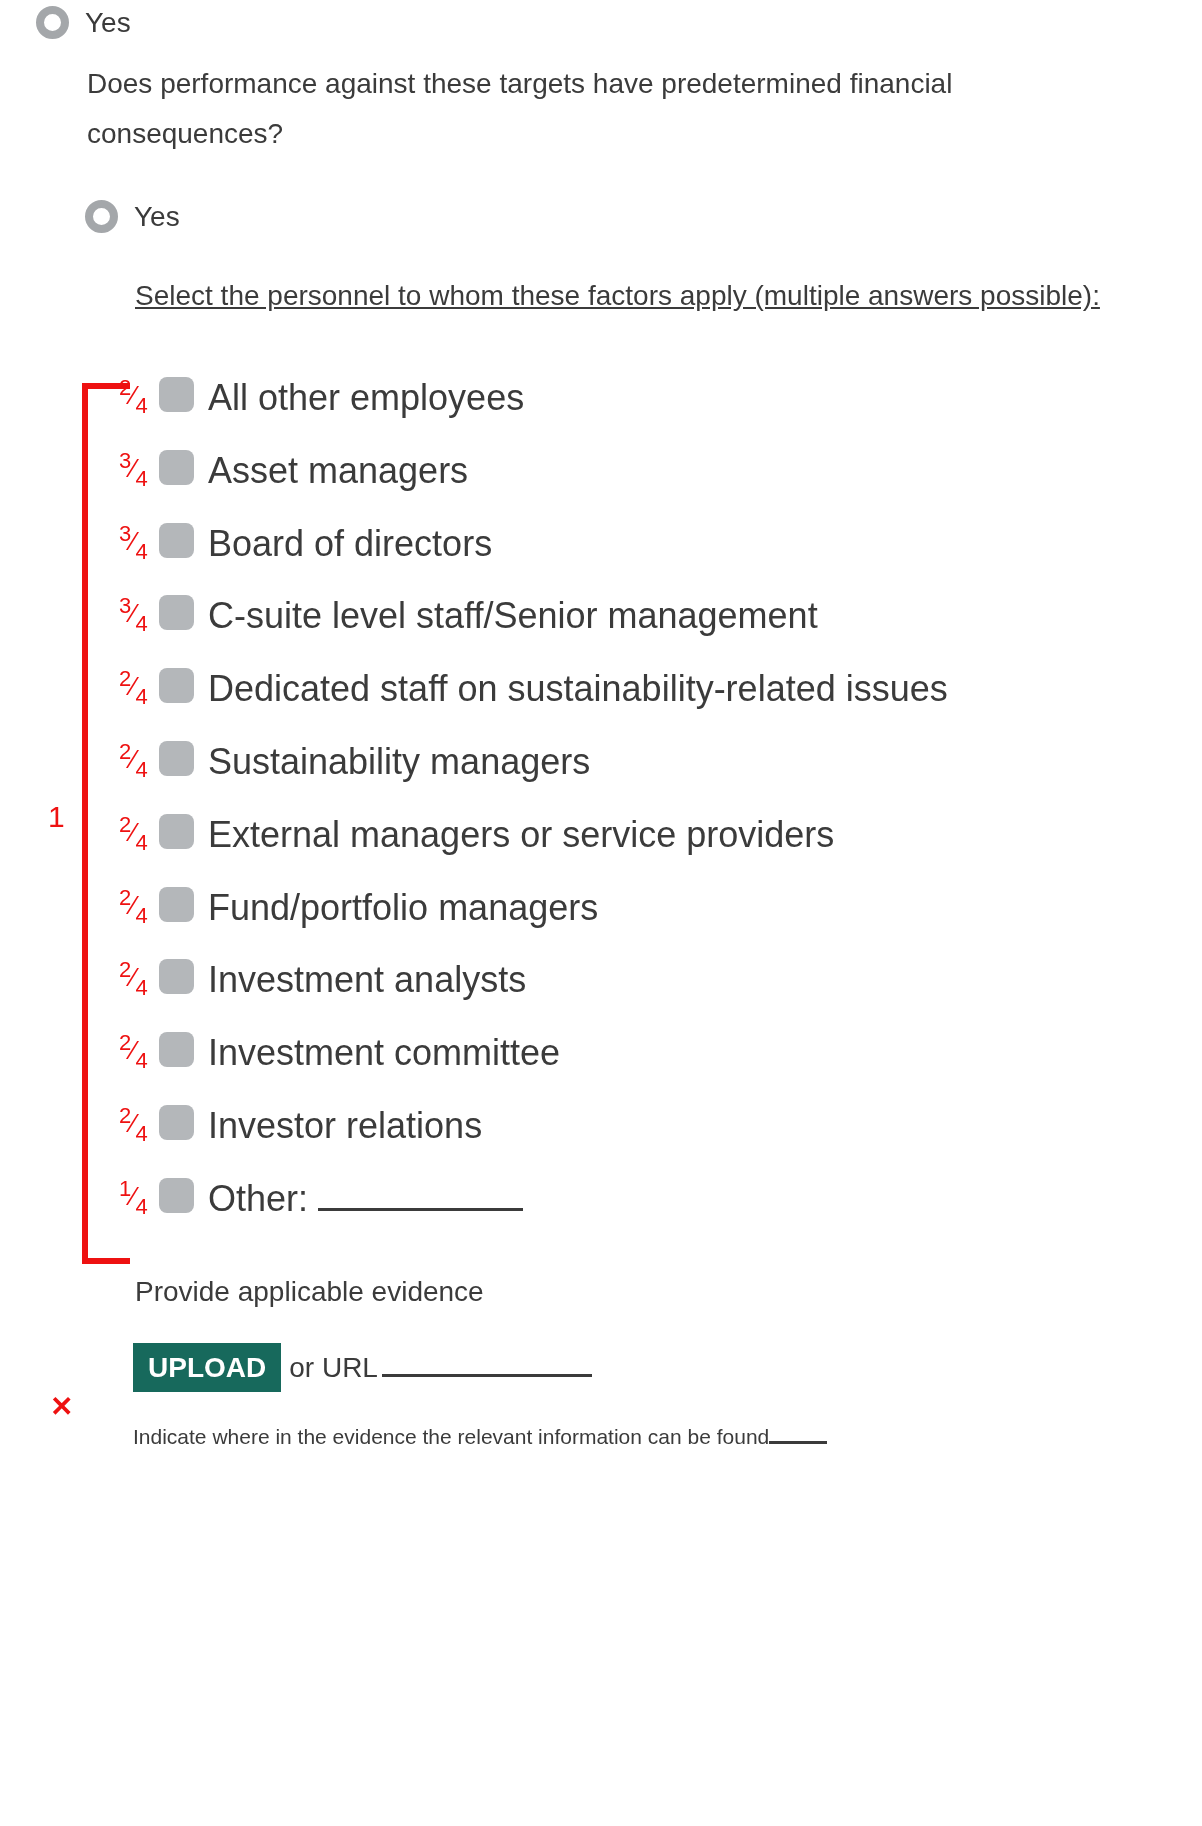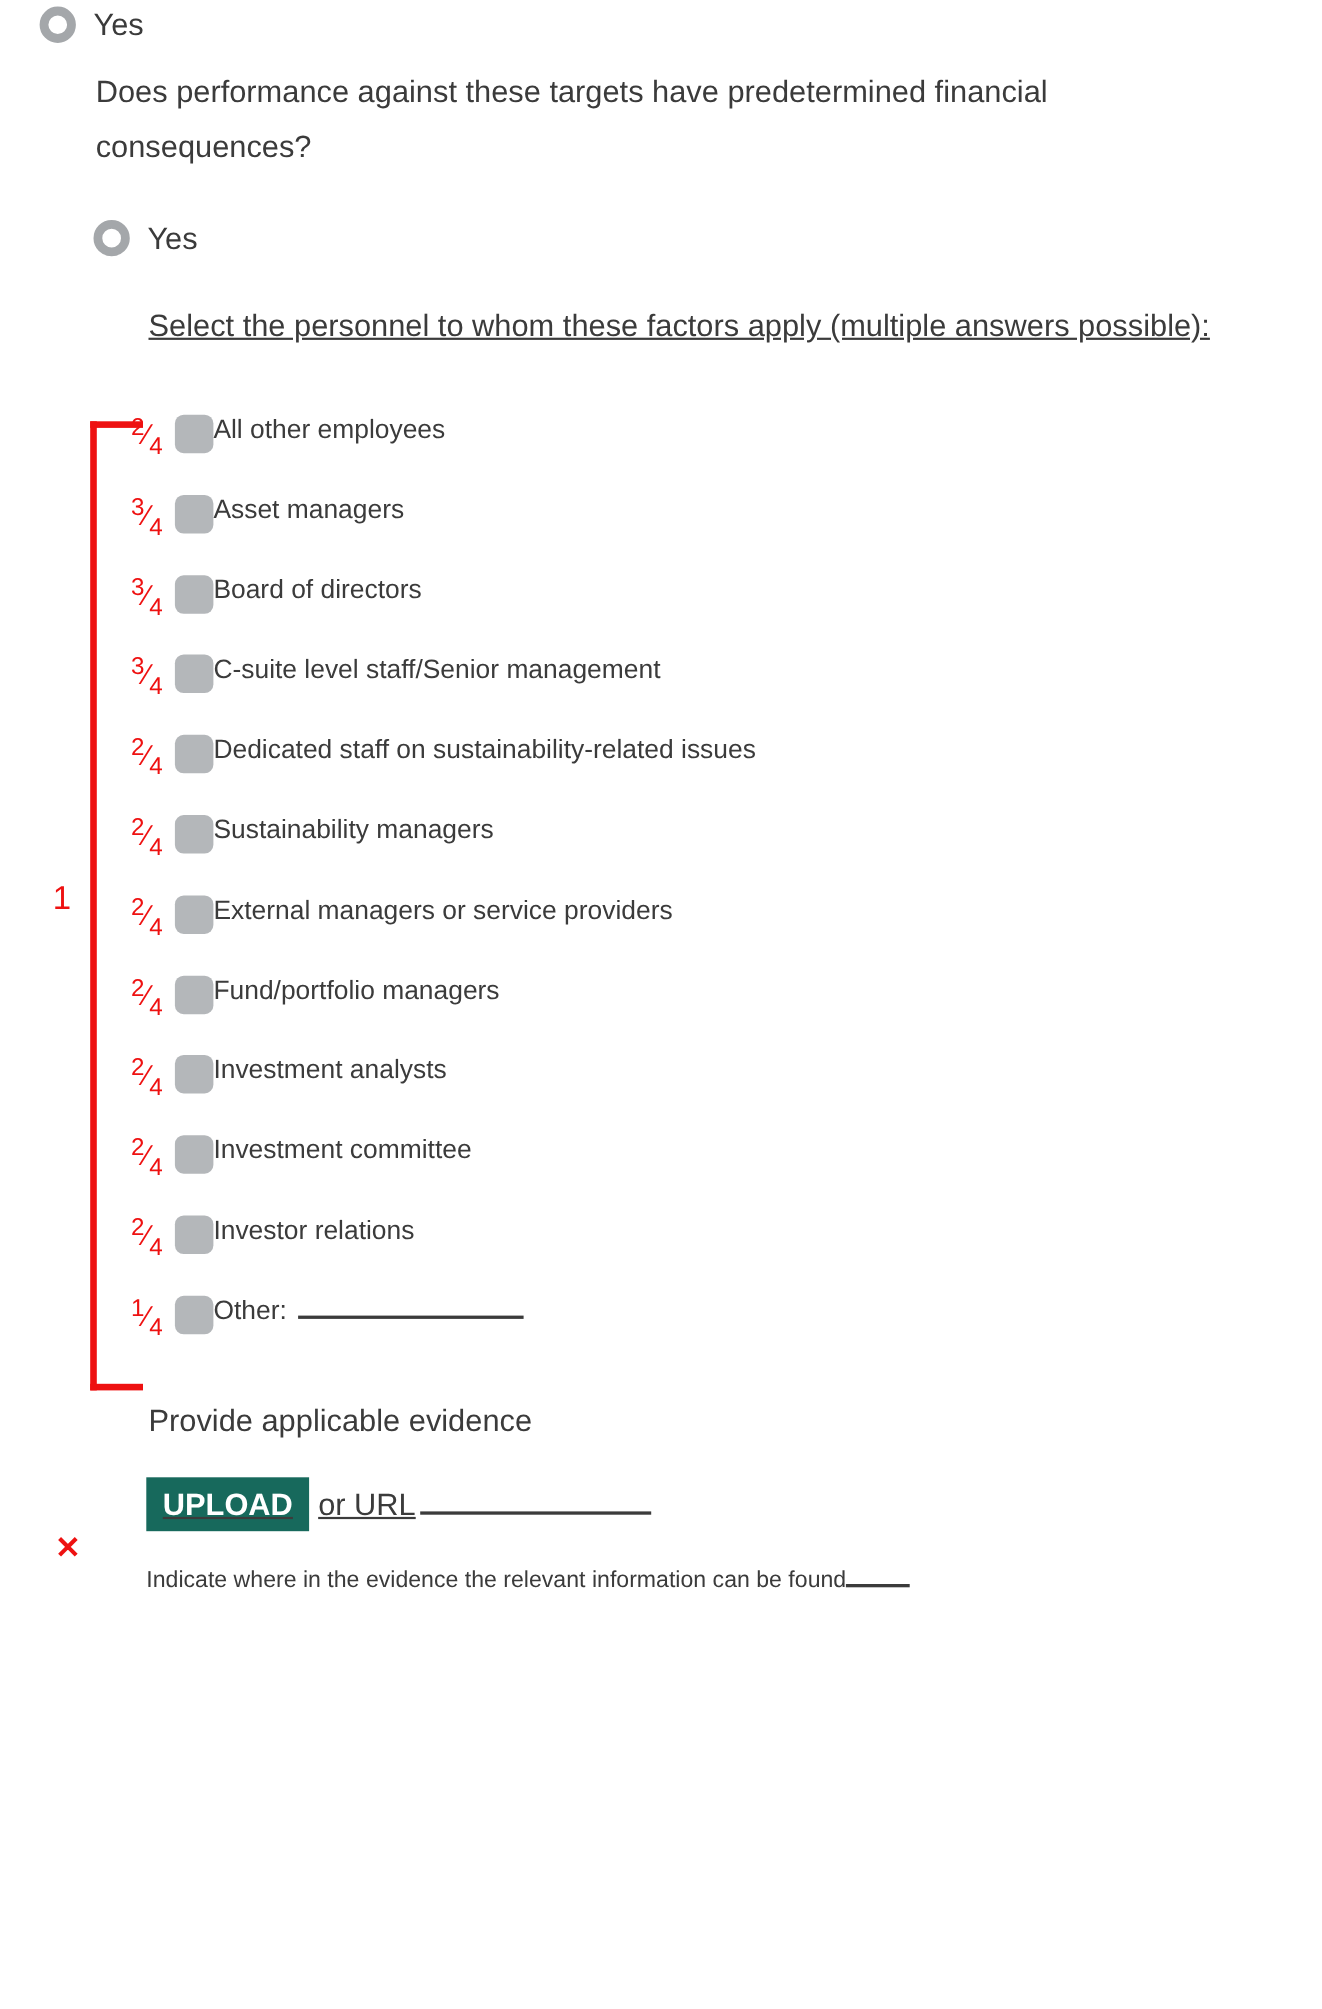--- a/index.html
+++ b/index.html
@@ -23,32 +23,32 @@
   .radio-label{font-size:28px;line-height:33px;}
 
   
   .check-list{position:absolute;left:0;top:377px;width:1202px;}
   .check-row{height:72.8px;display:flex;padding-left:119px;}
   .frac{width:40px;flex:0 0 auto;color:var(--red);font-size:22px;line-height:1;white-space:nowrap;}
   .frac .n{vertical-align:10px;}
   .frac .d{vertical-align:-8px;}
   .frac .slash{font-size:26px;vertical-align:1px;}
   .checkbox{width:35px;height:35px;border-radius:8px;background:var(--ctl-gray);flex:0 0 auto;}
-  .row-text{font-size:24px;}
+  .row-text{margin-left:14px;font-size:36px;}
 
   .fill-line{display:inline-block;height:2px;border-bottom:3px solid var(--ink);}
 
   
   .bracket{position:absolute;left:82px;top:383px;width:48px;height:881px;
            border-left:6px solid var(--red);border-top:6px solid var(--red);border-bottom:6px solid var(--red);}
   .group-score{position:absolute;left:48px;top:801px;color:var(--red);font-size:30px;line-height:32px;}
   .cross-mark{position:absolute;left:50px;top:1391px;color:var(--red);font-size:28px;line-height:32px;font-weight:700;}
 
   
-  .upload-row{position:absolute;left:133px;top:1343px;display:flex;align-items:baseline;text-decoration:underline;}
+  .upload-row{position:absolute;left:133px;top:1343px;display:flex;align-items:baseline;}
   .upload-btn{display:inline-block;height:49px;line-height:49px;padding:0 15px;background:var(--teal);
               color:#ffffff;font-weight:700;font-size:28px;border:none;cursor:pointer;}
   .or-url{font-size:28px;margin-left:8px;}
   .url-line{width:210px;margin-left:4px;}
 
   .indicate-row{position:absolute;left:133px;top:1421px;font-size:21px;line-height:32px;white-space:nowrap;}
   .found-line{width:58px;}
 
   .bottom-line{position:absolute;left:37px;top:1790px;width:411px;height:0;border-top:3px solid var(--ink);}
 </style>

